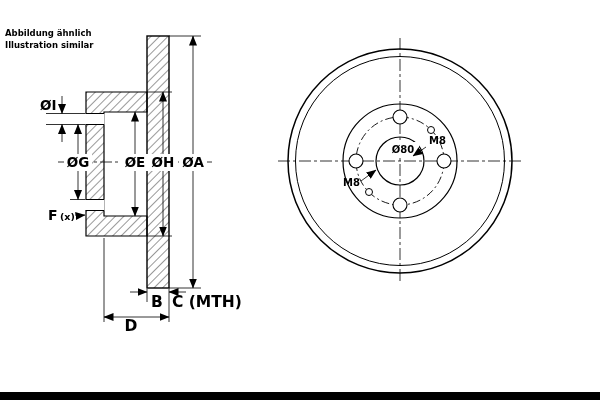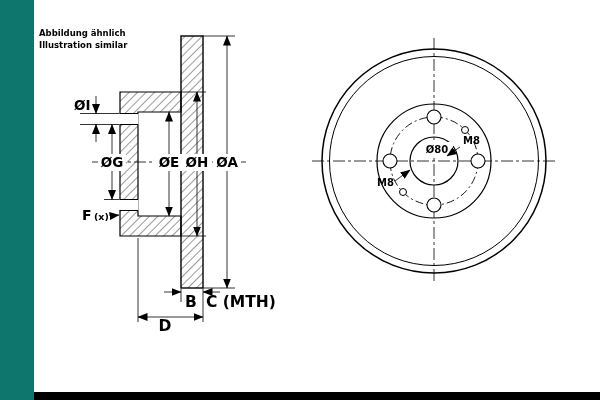--- a/index.html
+++ b/index.html
@@ -8,22 +8,21 @@
     background: #ffffff;
     width: 600px;
     height: 400px;
     overflow: hidden;
     font-family: "DejaVu Sans", "Liberation Sans", sans-serif;
   }
   #stage {
     position: relative;
     width: 496px;
     height: 400px;
-    background: #0f766e;
-    padding-left: 34px;
+    background: #22c55e;
   }
   svg { display: block; }
   text {
     fill: #000;
     font-family: "DejaVu Sans", "Liberation Sans", sans-serif;
   }
   .dim-label   { font-size: 13.5px; font-weight: bold; }
   .dim-label-lg{ font-size: 15.5px; font-weight: bold; }
   .small-label { font-size: 10px;   font-weight: bold; }
   .note-label  { font-size: 8.5px;  font-weight: bold; }

